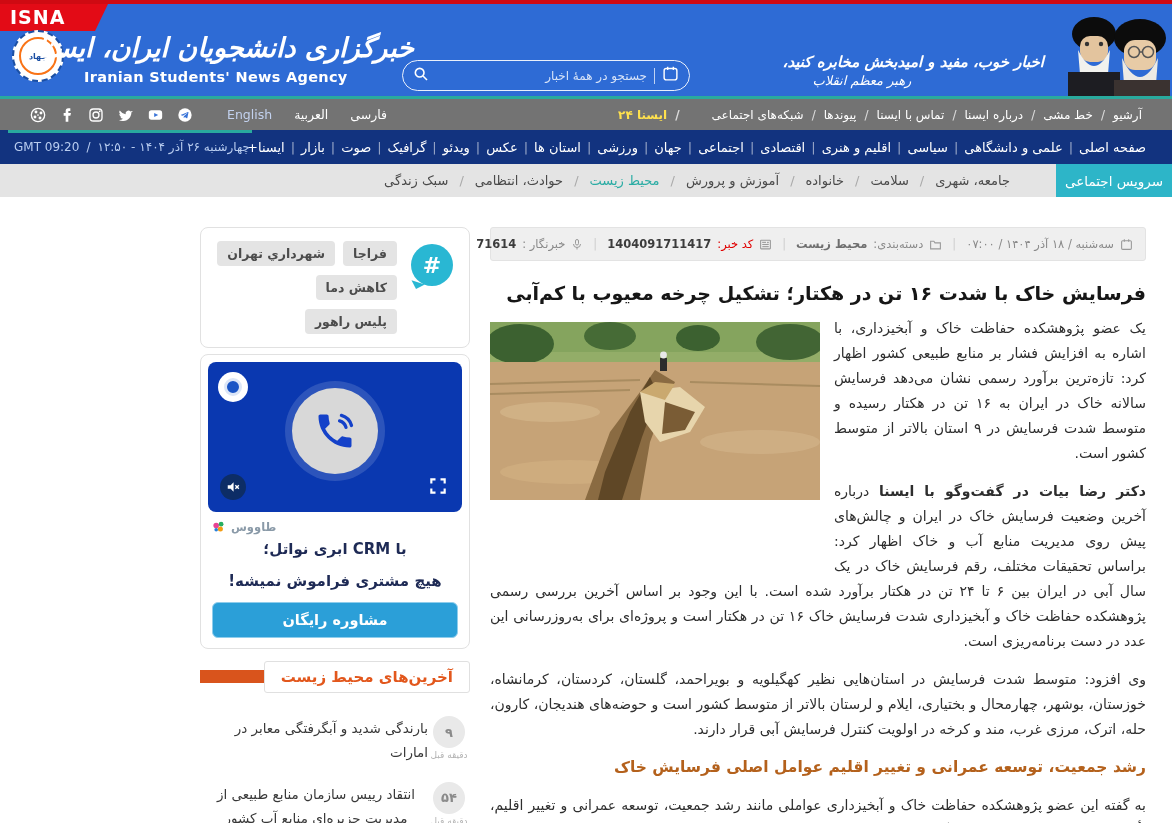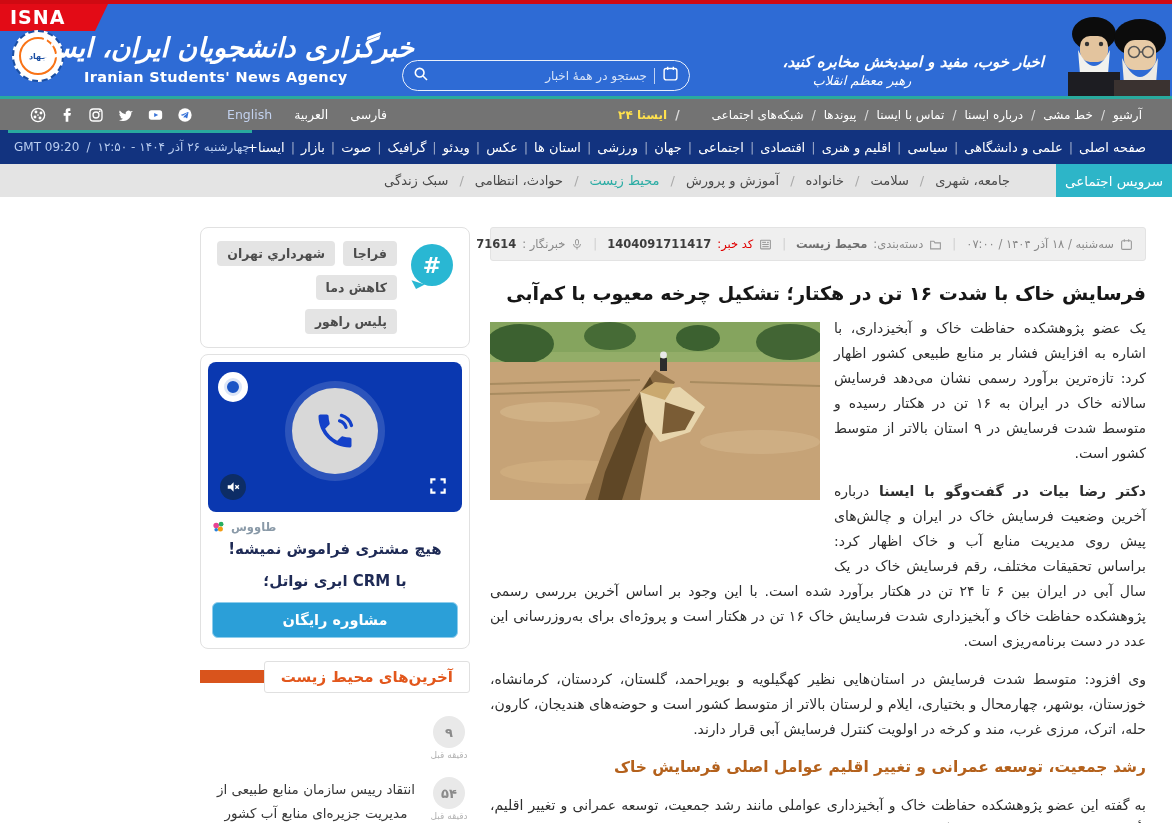--- a/index.html
+++ b/index.html
@@ -427,37 +427,38 @@
       <div class="adbrand">
         <svg width="14" height="14" viewBox="0 0 20 20">
             <circle cx="6" cy="8" r="4" fill="#e84393"></circle>
             <circle cx="13" cy="6" r="3.4" fill="#27ae60"></circle>
             <circle cx="12" cy="13" r="3.6" fill="#f39c12"></circle>
             <circle cx="6" cy="14" r="2.6" fill="#2980d9"></circle>
           </svg>
         <span class="brandtxt">طاووس</span>
       </div>
       <div class="adtext">
+        <div>با CRM ابری نواتل؛</div>
         <div>هیچ مشتری فراموش نمیشه!</div>
-        <div>با CRM ابری نواتل؛</div>
       </div>
       <button class="adbtn">مشاوره رایگان</button>
     </div>
 
     <div class="latest">
       <div class="latest-head">
         <div class="latest-bar"></div>
         <div class="latest-tab">آخرین‌های محیط زیست</div>
       </div>
 
       <div class="nitem">
         <div class="badge">
           <div class="badge-circle">۹</div>
           <div class="badge-unit">دقیقه قبل</div>
         </div>
+        <a href="#" class="ntext" style="text-decoration:none;color:#383838;">بارندگی شدید و آبگرفتگی معابر در امارات</a>
       </div>
 
       <div class="nitem">
         <div class="badge">
           <div class="badge-circle">۵۴</div>
           <div class="badge-unit">دقیقه قبل</div>
         </div>
         <a href="#" class="ntext" style="text-decoration:none;color:#383838;text-align:center;">انتقاد رییس سازمان منابع طبیعی از مدیریت جزیره‌ای منابع آب کشور</a>
       </div>
 

